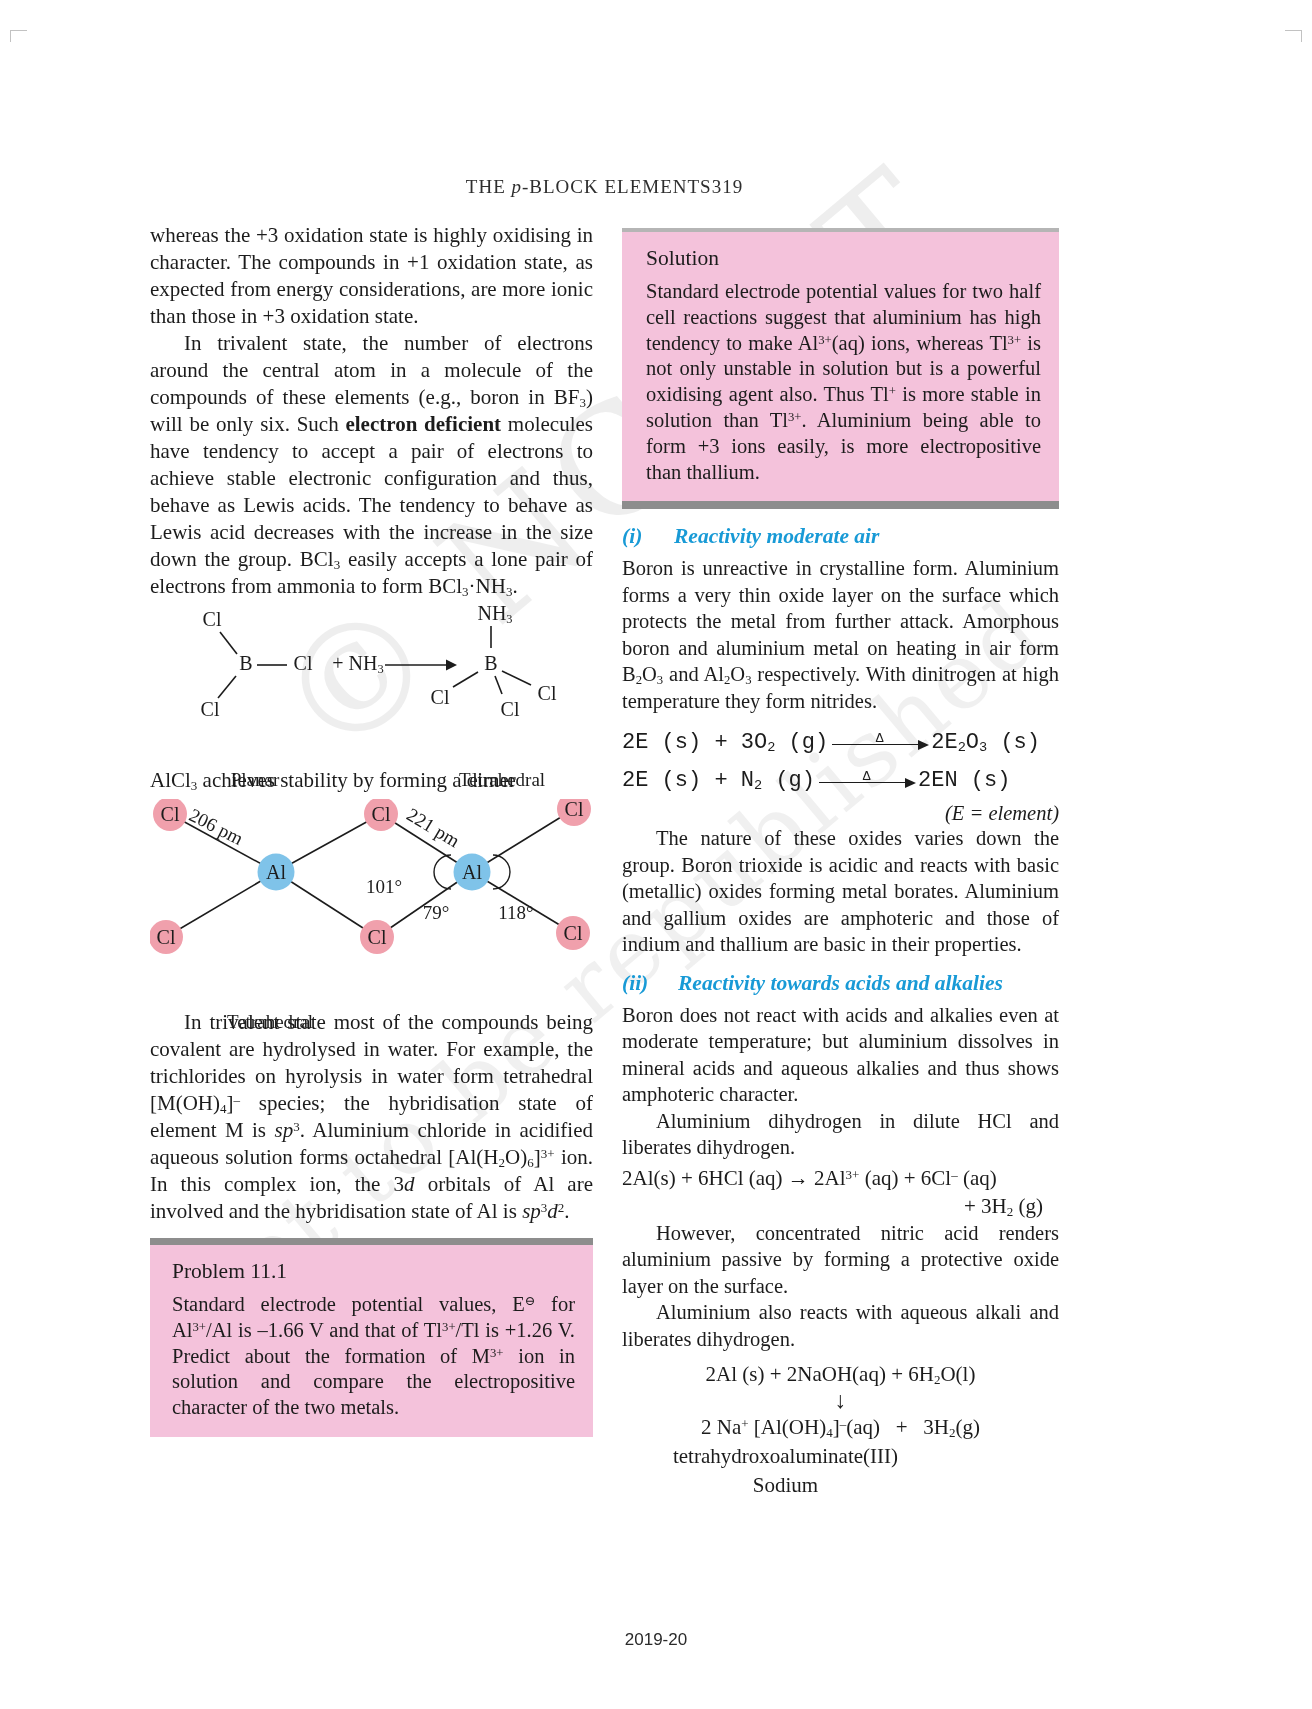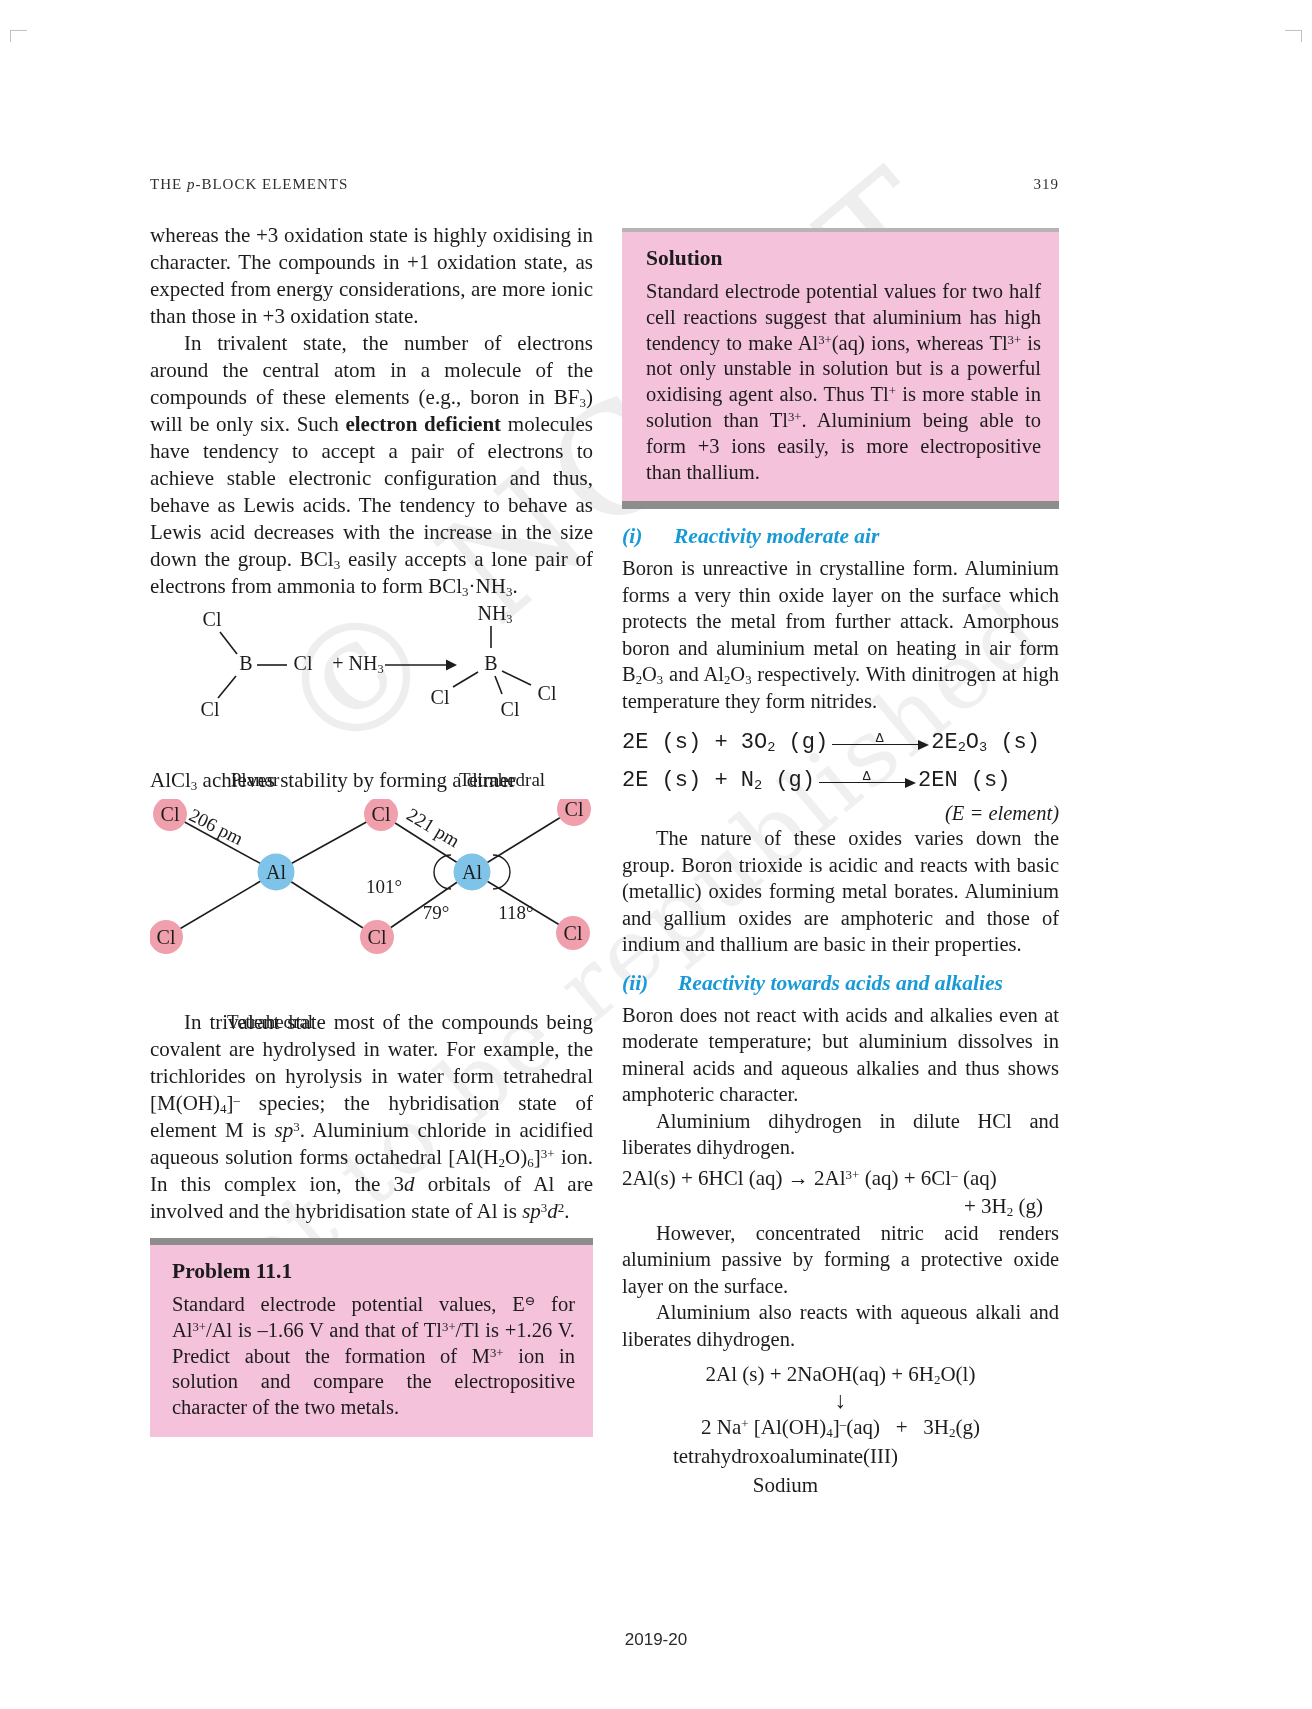--- a/index.html
+++ b/index.html
@@ -12,21 +12,21 @@
   .crop-tr{right:10px;top:30px;border-top:1.5px solid #c2c2c2;border-right:1.5px solid #c2c2c2;}
   
   .wm{position:absolute;z-index:0;pointer-events:none;white-space:nowrap;
       font-family:"DejaVu Serif",serif;}
   .wm-a{left:300px;top:640px;font-size:150px;letter-spacing:8px;color:rgba(90,90,90,0.10);
         transform:rotate(-40deg);transform-origin:left center;}
   .wm-b{left:200px;top:1260px;font-size:92px;letter-spacing:4px;color:rgba(90,90,90,0.09);
         transform:rotate(-40deg);transform-origin:left center;}
   
   .header{position:absolute;left:150px;top:176px;width:909px;display:flex;
-          justify-content:space-between;font-size:15px;letter-spacing:1px;color:#2e2e2e;}
+          justify-content:center;font-size:19px;letter-spacing:1px;color:#2e2e2e;}
   .footer{position:absolute;left:0;right:0;top:1630px;text-align:center;
           font-family:"Liberation Sans","DejaVu Sans",sans-serif;font-size:17px;color:#2a2a2a;}
   
   .col-left{position:absolute;left:150px;top:222px;width:443px;}
   .col-right{position:absolute;left:622px;top:228px;width:437px;}
   p.body{margin:0;font-size:21px;line-height:27px;text-align:justify;}
   .col-right p.body{font-size:20.5px;line-height:26.5px;}
   .indent{text-indent:34px;}
   .mb7{margin-bottom:7px;}
   sup{vertical-align:baseline;position:relative;bottom:0.48em;font-size:0.62em;line-height:0;}
@@ -41,21 +41,21 @@
   .rot2{transform:translate(-50%,-50%) rotate(31deg);font-size:19px;}
   .small{font-size:19px;margin-top:40px;}
   .diagram1{height:152px;margin-top:2px;}
   .dimer{height:198px;margin-top:6px;}
   .caption{margin-top:14px;font-size:21px;}
   
   .bar{height:7px;background:#8d8d8d;}
   .bar-light{height:4px;background:#b5b5b5;}
   .bar-bot{height:8px;background:#8d8d8d;}
   .pinkbox{background:#f4c2db;padding:12px 18px 16px 22px;}
-  .boxtitle{font-weight:bold;font-size:21.5px;margin:2px 0 8px 0;}
+  .boxtitle{font-weight:normal;font-size:21.5px;margin:2px 0 8px 0;}
   .pinkbox p.body{font-size:20.5px;line-height:25.8px;}
   .problem-wrap{margin-top:13px;}
   .solution-wrap{margin-bottom:14px;}
   
   .sec-head{display:flex;color:#189ad6;font-weight:bold;font-style:italic;
             font-size:21.5px;margin:12px 0 5px 0;line-height:27px;}
   .sec-head .num{flex:none;width:52px;}
   
   .eq{font-size:22px;margin-top:14px;line-height:30px;font-family:Liberation Mono, monospace;}
   .eq-note{text-align:right;font-size:20.5px;margin-top:6px;font-style:italic;}

